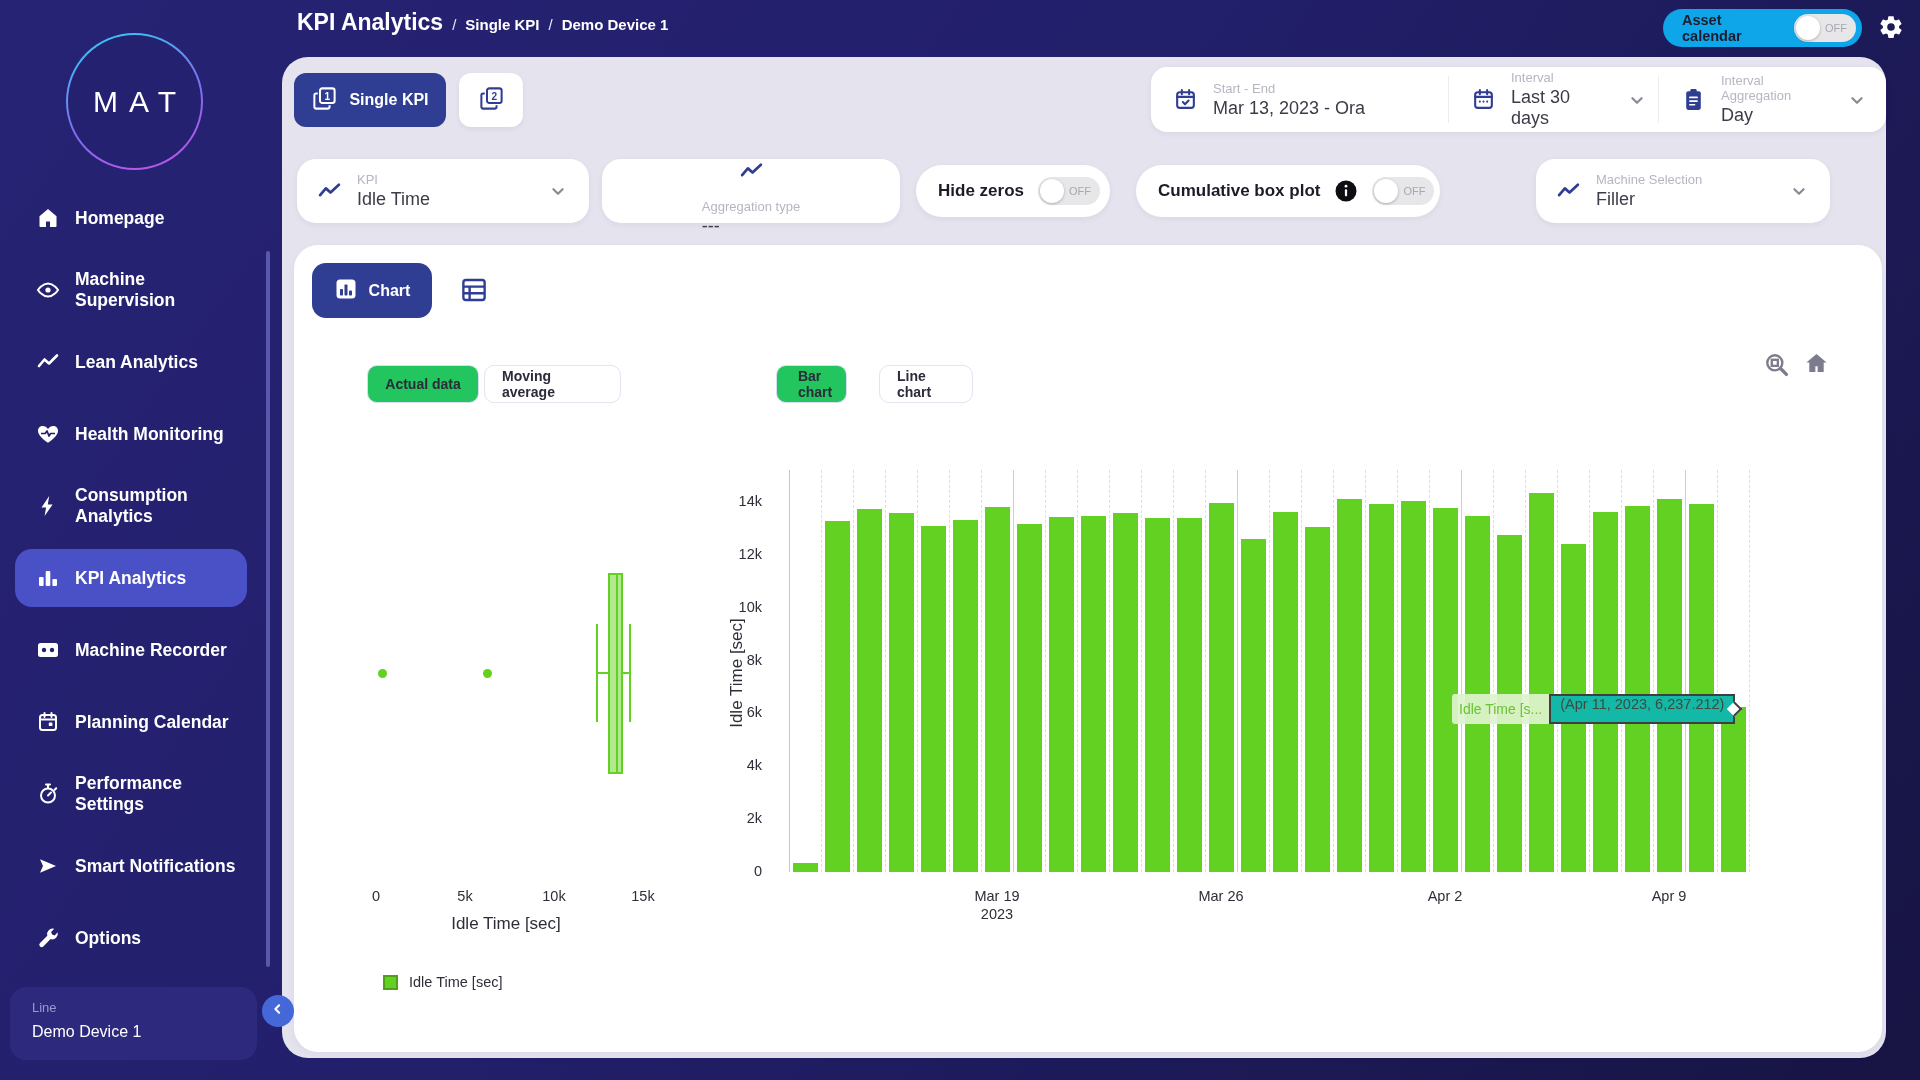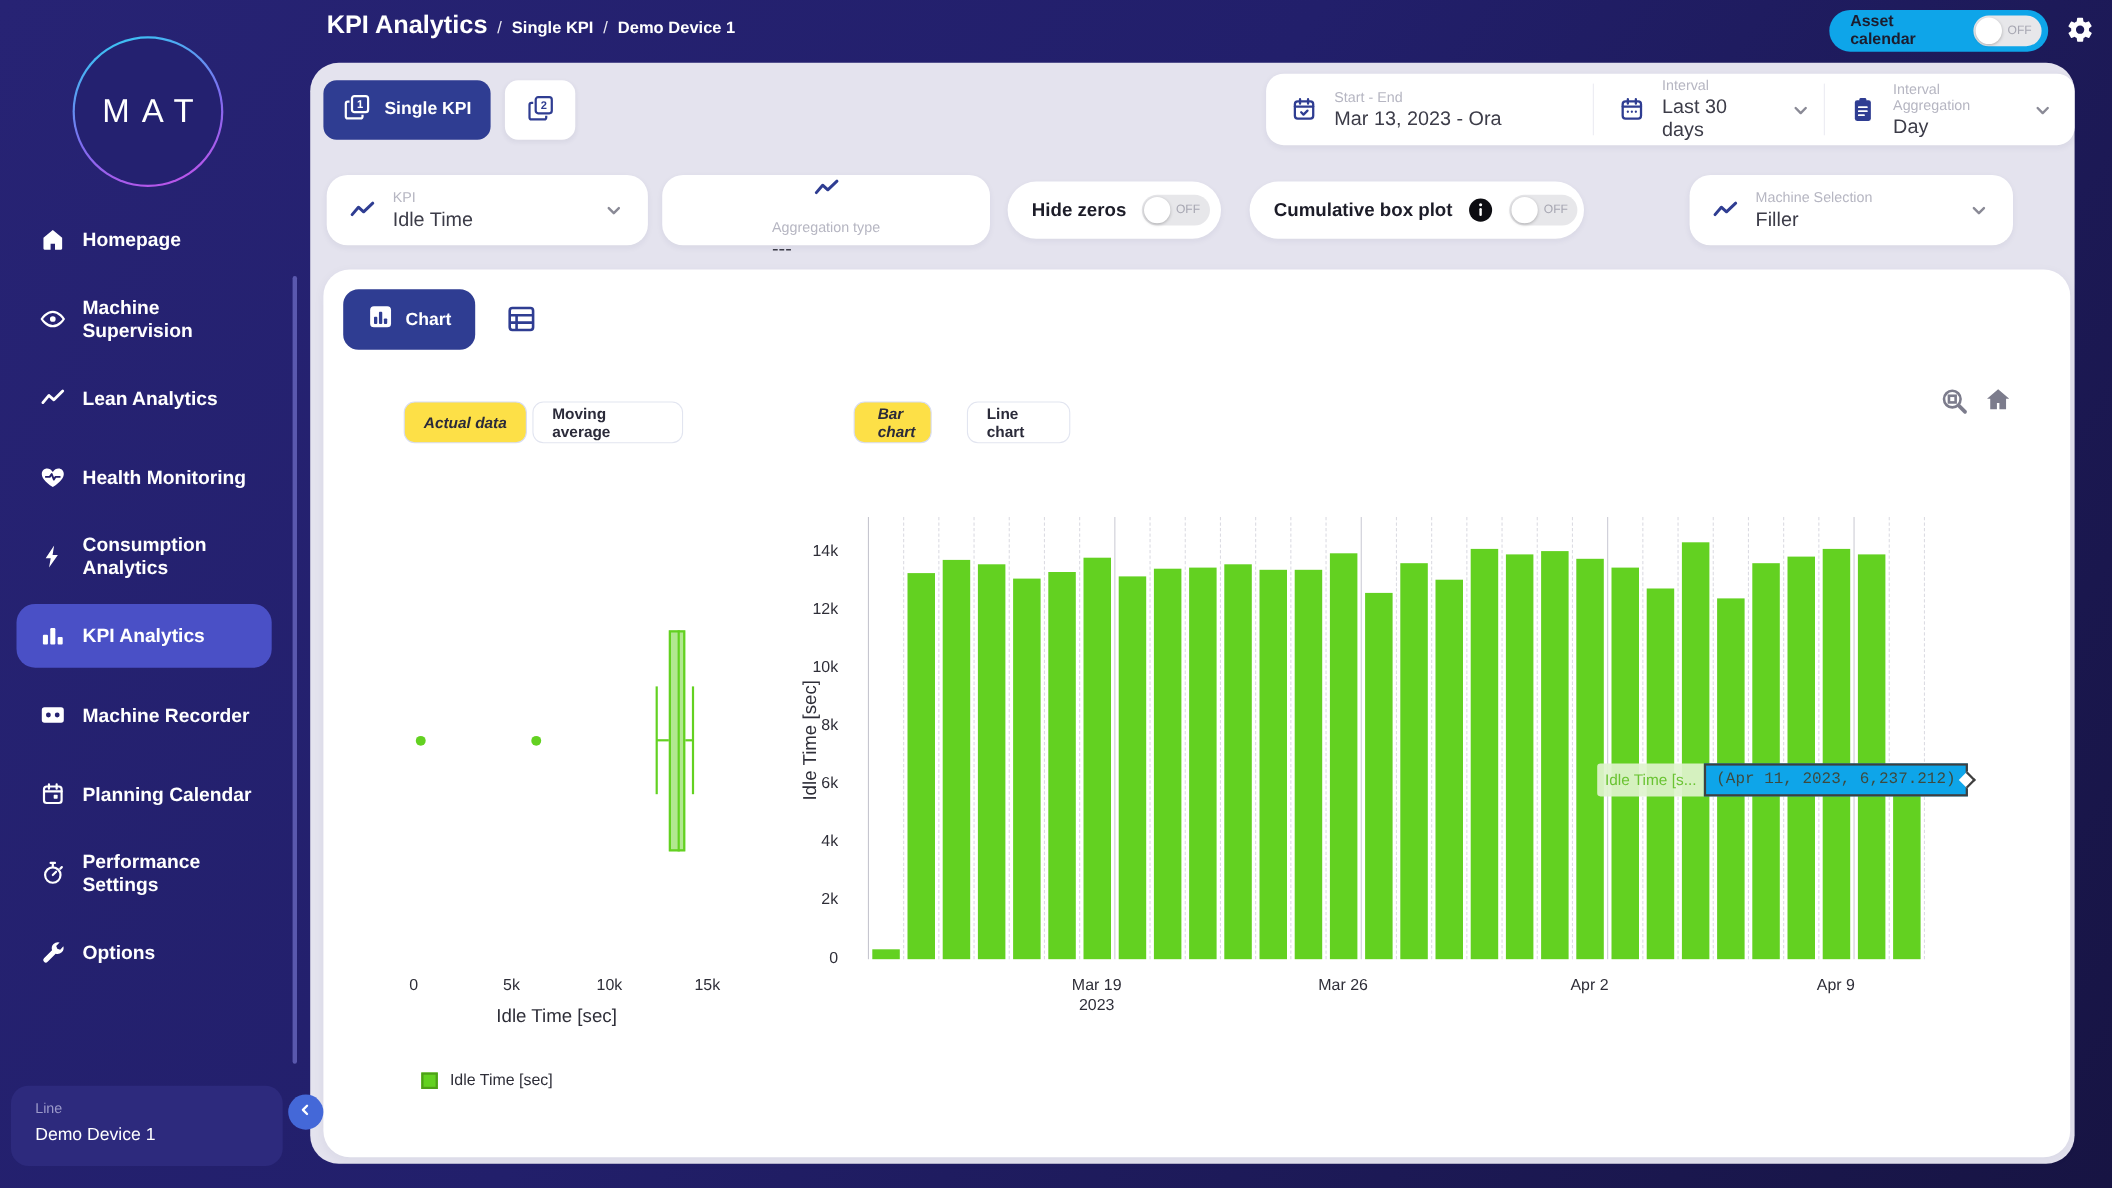--- a/index.html
+++ b/index.html
@@ -85,21 +85,21 @@
   
   .chart-card { position:absolute; left:294px; top:245px; width:1588px; height:807px; border-radius:24px;
     background:#fff; box-shadow:0 3px 10px rgba(40,40,90,.05); }
   .chart-tab { position:absolute; left:312px; top:263px; width:120px; height:55px; border-radius:14px; font-size:16px; font-weight:700; }
   .chart-tab svg { width:24px; height:24px; }
   .table-btn { position:absolute; left:455px; top:272px; width:38px; height:38px; color:#2f3d92; background:none; border:none; cursor:pointer; }
   .table-btn svg { width:30px; height:30px; }
 
   .chip { position:absolute; top:365px; height:38px; border-radius:10px; display:flex; align-items:center;
     justify-content:center; font-size:14px; font-weight:700; color:#2b2b3a; cursor:pointer; padding:0 17px; }
-  .chip.on  { background:#fde047; border:1.5px solid #d7dcf2;font-style:italic; }
+  .chip.on  { background:#22c55e; border:1.5px solid #d7dcf2; }
   .chip.off { background:#fff;    border:1.5px solid #e2e5f0; }
 
   .modebar-icon { position:absolute; width:27px; height:27px; color:#7c7c8c; cursor:pointer; }
   .modebar-icon svg { width:27px; height:27px; }
 
   
   .bar { position:absolute; background:#63d121; }
   .gridline { position:absolute; width:0; }
   .gl-dash  { border-left:1px dashed #dcdce3; }
   .gl-solid { border-left:1px solid #cdcdd6; }
@@ -110,22 +110,22 @@
   .box-el { position:absolute; }
   .dot { position:absolute; width:9px; height:9px; border-radius:50%; background:#63d121; }
 
   .legend { position:absolute; left:383px; top:974px; display:flex; align-items:center; gap:11px; cursor:pointer; }
   .legend-swatch { width:15px; height:15px; background:#63d121; border:2px solid #4da017; }
   .legend-text { font-size:14.5px; color:#2e2e38; }
 
   .tooltip { position:absolute; left:1452px; top:694px; height:30px; display:flex; z-index:5; }
   .tt-series { background:rgba(222,243,205,0.92); color:#6ac332; font-size:14px;
     display:flex; align-items:center; padding:0 7px; border-radius:3px 0 0 3px; }
-  .tt-main { position:relative; background:#0ea5e9; border:2px solid #3f3f3f; color:#3e4a3e; font-size:14.5px;
-    display:flex; align-items:center; padding:0 9px;font-family:Liberation Mono, monospace; }
+  .tt-main { position:relative; background:#14b8a6; border:2px solid #3f3f3f; color:#3e4a3e; font-size:14.5px;
+    display:flex; align-items:flex-start; padding:0 9px; }
   .tt-arrow { position:absolute; right:-7px; top:50%; width:11px; height:11px; background:#fff;
     border-top:2px solid #3f3f3f; border-right:2px solid #3f3f3f; transform:translateY(-50%) rotate(45deg); }
 </style>
 </head>
 <body>
 
 <div id="app">
 
   <aside class="sidebar">
     <div class="logo-ring">
@@ -203,20 +203,28 @@
           <span class="s-label">Planning Calendar</span>
         </div>
         <div class="side-item">
           <span class="s-icon">
             <svg viewBox="0 0 24 24" fill="none" stroke="currentColor" stroke-width="2" stroke-linecap="round">
               <circle cx="12" cy="13.5" r="7"></circle>
               <path d="M10 2.5h4M12 2.5v3.2M12 13.5l3-3M18.8 7.7l1.4-1.4"></path>
             </svg>
           </span>
           <span class="s-label">Performance Settings</span>
+        </div>
+        <div class="side-item">
+          <span class="s-icon">
+            <svg viewBox="0 0 24 24" fill="currentColor">
+              <path d="M4 5.2 20 12 4 18.8l3-6.8z"></path>
+            </svg>
+          </span>
+          <span class="s-label">Smart Notifications</span>
         </div>
         <div class="side-item">
           <span class="s-icon">
             <svg viewBox="0 0 24 24" fill="currentColor">
               <path d="M21.6 6.2a5.6 5.6 0 0 1-7 6.9l-7.3 7.3a2.3 2.3 0 0 1-3.3-3.3l7.3-7.3a5.6 5.6 0 0 1 6.9-7l-3.1 3.1 1 2.6 2.6 1z"></path>
             </svg>
           </span>
           <span class="s-label">Options</span>
         </div>
       </nav>

